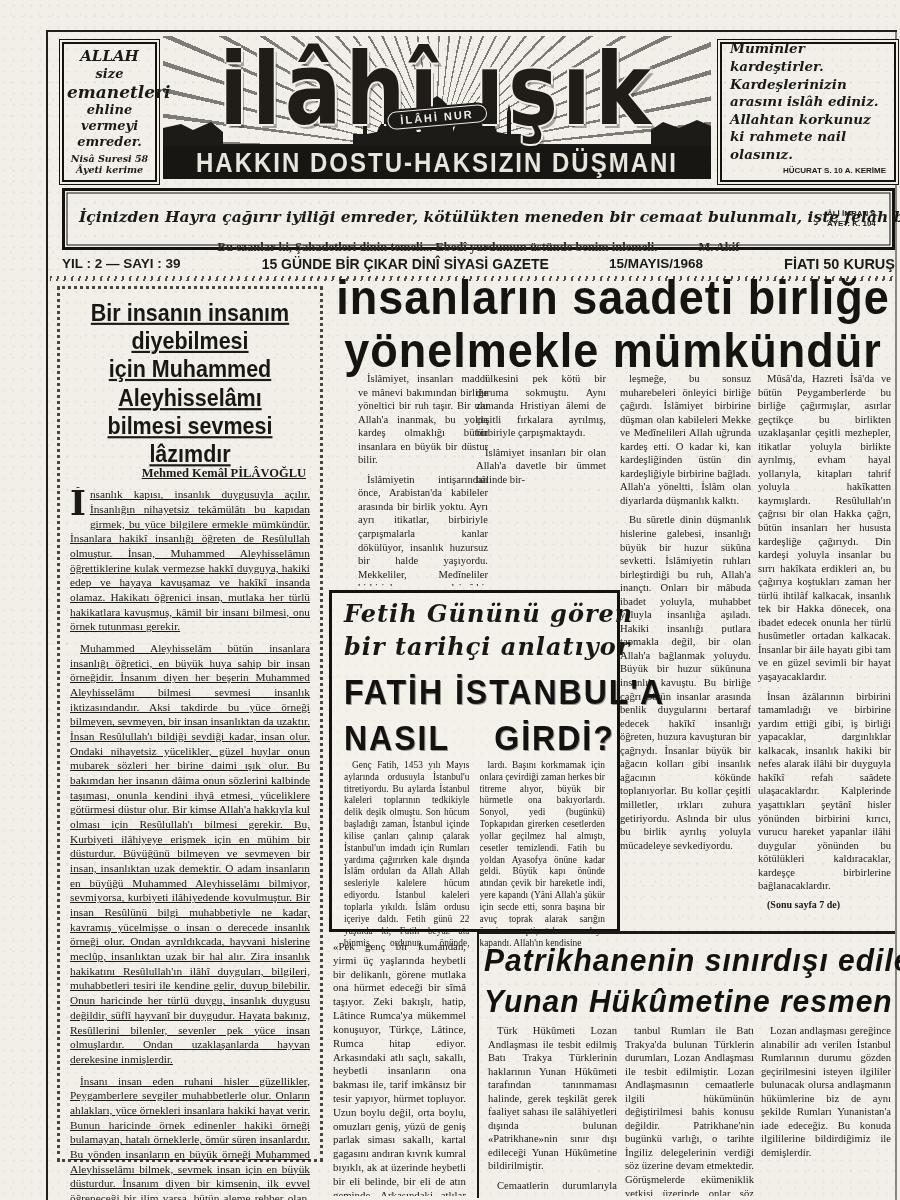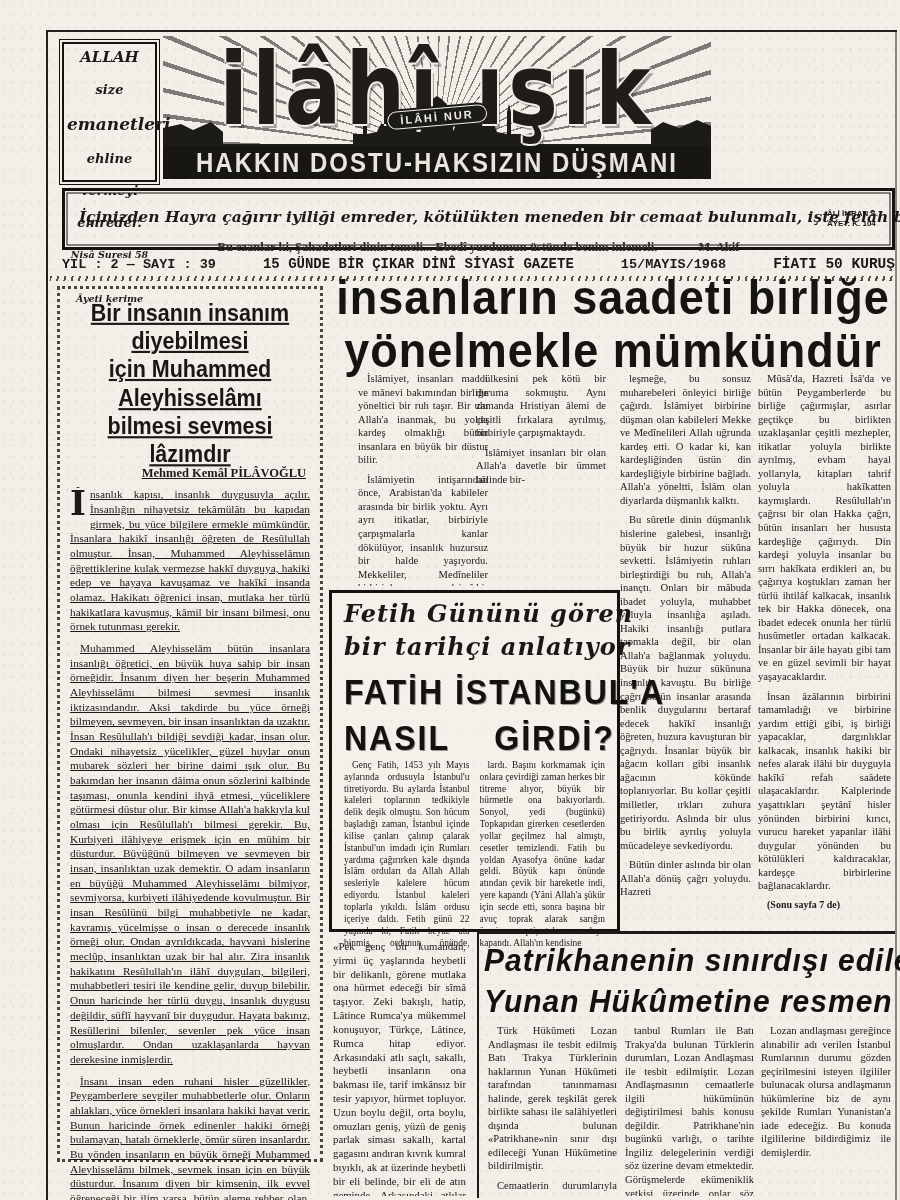--- a/index.html
+++ b/index.html
@@ -13,22 +13,22 @@
     background-position:0 0,4px 6px;
     font-family:"Liberation Serif", serif;color:#1c1a17;
   }
   .abs{position:absolute;}
   
   .edge{background:#22201d;}
   
   .versebox{
     border:2px solid #15130f;box-shadow:0 0 0 2px #f1efe8,0 0 0 3px #15130f;
     font-family:"DejaVu Serif", serif;font-style:italic;font-weight:bold;
-    text-align:center;display:flex;flex-direction:column;justify-content:flex-start;
-    padding:4px 3px;box-sizing:border-box;line-height:1.22;gap:16px;
+    text-align:center;display:flex;flex-direction:column;justify-content:flex-end;
+    padding:4px 3px;box-sizing:border-box;line-height:1.22;
   }
   .versebox .vb-ref{font-size:8.5px;font-style:normal;font-family:"Liberation Sans",sans-serif;font-weight:bold;margin-top:3px;}
   
   #logo-zone{overflow:hidden;}
   #rays{
     position:absolute;left:0;top:0;width:100%;height:112px;
     background:
       radial-gradient(circle at 50% 108%, rgba(40,38,34,.85) 0 30px, rgba(40,38,34,0) 31px),
       repeating-conic-gradient(from -88deg at 50% 104%, rgba(30,28,25,.55) 0deg 0.9deg, rgba(30,28,25,0) 0.9deg 5.2deg);
   }
@@ -57,21 +57,21 @@
   
   #quote-bar{
     border:3px solid #15130f;box-shadow:inset 0 0 0 1.5px #f1efe8, inset 0 0 0 2.5px #15130f;
     box-sizing:border-box;padding:16px 14px 4px;
   }
   #quote-line1{font-family:"DejaVu Serif",serif;font-style:italic;font-weight:bold;font-size:15.5px;white-space:nowrap;}
   #quote-ref1{float:right;font-size:8px;font-family:"Liberation Sans",sans-serif;font-weight:bold;font-style:normal;text-align:left;line-height:1.2;margin-top:2px;}
   #quote-line2{text-align:center;font-size:12.5px;font-weight:bold;margin-top:14px;color:#2b2824;}
   #quote-line2 .akif{margin-left:38px;}
   
-  #info-bar{display:flex;align-items:flex-end;font-family:Liberation Mono, monospace;font-weight:bold;font-size:13.5px;}
+  #info-bar{display:flex;align-items:flex-start;font-family:Liberation Sans, sans-serif;font-weight:bold;font-size:13.5px;}
   #info-bar .sp{flex:1;}
   #tick-rule{height:5px;background:repeating-linear-gradient(105deg,#2a2723 0 2px,transparent 2px 7px);opacity:.8;}
   
   #left-panel{
     border:3px dotted #4a463f;box-sizing:border-box;padding:10px 10px 8px;text-decoration:underline;
   }
   .lp-head{
     font-family:"Liberation Sans",sans-serif;font-weight:bold;font-size:21.5px;line-height:1.22;
     text-align:center;transform:scaleY(1.08);transform-origin:top;color:#191713;
   }
@@ -120,41 +120,45 @@
   <div class="abs edge" style="left:895px;top:30px;width:1.5px;height:1170px;opacity:.5;"></div>
 
   <div class="abs versebox" style="left:62px;top:42px;width:95px;height:140px;font-size:13px;">
     <div style="font-size:15px;">ALLAH</div>
     <div>size</div>
     <div style="font-size:17px;">emanetleri</div>
     <div>ehline</div>
     <div>vermeyi</div>
     <div>emreder.</div>
     <div class="vb-ref" style="font-style:italic;font-family:'DejaVu Serif',serif;font-size:9.5px;">Nisâ Suresi 58</div>
-    <div class="vb-ref" style="font-style:italic;font-family:'DejaVu Serif',serif;font-size:9.5px;margin-top:16px;">Âyeti kerime</div>
+    <div class="vb-ref" style="font-style:italic;font-family:'DejaVu Serif',serif;font-size:9.5px;margin-top:0;">Âyeti kerime</div>
   </div>
 
   <div id="logo-zone" class="abs" style="left:163px;top:36px;width:548px;height:144px;">
     <div id="rays"></div>
     <svg id="skyline" viewBox="0 0 548 54" preserveAspectRatio="none">
       <path fill="#1d1b18" d="M0,54 L0,34 L18,30 L30,36 L48,28 L60,38 L60,54 Z"></path>
       <path fill="#1d1b18" d="M488,54 L488,36 L500,28 L516,34 L534,26 L548,32 L548,54 Z"></path>
       <path fill="#1d1b18" d="M190,54 L190,40 L200,40 L200,16 L202,10 L204,16 L204,40 L214,38
         q4,-12 14,-16 q2,-10 6,-14 q4,4 6,14 q10,4 14,16 L258,38 L258,20 q8,-14 16,-18 q8,4 16,18 L290,38
         q4,-14 16,-18 q2,-8 6,-12 q4,4 6,12 q12,4 16,18 L344,40 L344,18 L346,10 L348,18 L348,40 L358,40 L358,54 Z"></path>
       <rect fill="#1d1b18" x="0" y="50" width="548" height="4"></rect>
     </svg>
     <div id="logo-title">ilâhî ışık</div>
     <div id="logo-banner">İLÂHİ NUR</div>
     <div id="slogan-band">
         <span>HAKKIN DOSTU-HAKSIZIN DÜŞMANI</span>
       </div>
 
   </div>
 
+  <div class="abs versebox" style="left:720px;top:42px;width:176px;height:140px;font-size:13.5px;text-align:left;padding:4px 8px;">
+    <div style="line-height:1.3;">Müminler kardeştirler. Kardeşlerinizin arasını islâh ediniz. Allahtan korkunuz ki rahmete nail olasınız.</div>
+    <div class="vb-ref" style="text-align:right;font-size:8px;">HÜCURAT S. 10 A. KERİME</div>
+  </div>
 
   <div id="quote-bar" class="abs" style="left:62px;top:188px;width:833px;height:62px;">
     <div id="quote-ref1">
       <span>ÂLİ İMRAN S.</span><br>
       <span>ÂYET: K. 104</span>
     </div>
     <div id="quote-line1">İçinizden Hayra çağırır iyiliği emreder, kötülükten meneden bir cemaat bulunmalı, işte felâh bulunlar onlardır.</div>
     <div id="quote-line2">
       <span>Bu ezanlar ki, Şahadetleri dinin temeli...  Ebedî yurdumun üstünde benim inlemeli.</span>
       <span class="akif">M. Akif</span>
@@ -196,21 +200,20 @@
     <p>İslâmiyet, insanları maddi ve mânevi bakımından birliğe yöneltici bir ruh taşır. Bir ulu Allah'a inanmak, bu yolda kardeş olmaklığı bütün insanlara en büyük bir düstur bilir.</p>
     <p>İslâmiyetin intişarından önce, Arabistan'da kabileler arasında bir birlik yoktu. Ayrı ayrı itikatlar, birbiriyle çarpışmalarla kanlar dökülüyor, insanlık huzursuz bir halde yaşıyordu. Mekkeliler, Medîneliler birbiriyle çarpışıyor, daimî bir muharebe islâm</p>
   </div>
   <div class="newscol abs" style="left:476px;top:372px;width:130px;height:214px;">
     <p>ülkesini pek kötü bir duruma sokmuştu. Aynı zamanda Hristiyan âlemi de çeşitli fırkalara ayrılmış, birbiriyle çarpışmaktaydı.</p>
     <p>İslâmiyet insanları bir olan Allah'a davetle bir ümmet hâlinde bir-</p>
   </div>
   <div class="newscol abs" style="left:620px;top:372px;width:131px;height:552px;">
     <p>leşmeğe, bu sonsuz muharebeleri önleyici birliğe çağırdı. İslâmiyet birbirine düşman olan kabileleri Mekke ve Medînelileri Allah uğrunda kardeş etti. O kadar ki, kan kardeşliğinden üstün din kardeşliğiyle birbirine bağladı. Allah'a yöneltti, İslâm olan diyarlarda düşmanlık kalktı.</p>
     <p>Bu sûretle dinin düşmanlık hislerine galebesi, insanlığı büyük bir huzur sükûna sevketti. İslâmiyetin ruhları birleştirdiği bu ruh, Allah'a inançtı. Onları bir mâbuda ibadet yoluyla, muhabbet yoluyla insanlığa aşıladı. Hakiki insanlığı putlara tapmakla değil, bir olan Allah'a bağlanmak yoluydu. Büyük bir huzur sükûnuna insanlık kavuştu. Bu birliğe çağrı bütün insanlar arasında benlik duygularını bertaraf edecek hakîkî insanlığı öğreten, huzura kavuşturan bir çağrıydı. İnsanlar büyük bir ağacın kolları gibi insanlık ağacının kökünde toplanıyorlar. Bu kollar çeşitli milletler, ırkları zuhura getiriyordu. Aslında bir ulus bu birlik ayrılış yoluyla mücadeleye sevkediyordu.</p>
-    <p>Bütün dinler aslında bir olan Allah'a dönüş çağrı yoluydu. Hazreti</p>
   </div>
   <div class="newscol abs" style="left:758px;top:372px;width:133px;height:552px;">
     <p>Mûsâ'da, Hazreti İsâ'da ve bütün Peygamberlerde bu birliğe çağırmışlar, asırlar geçtikçe bu birlikten uzaklaşanlar çeşitli mezhepler, itikatlar yoluyla birlikte ayrılmış, evham hayal yollarıyla, kitapları tahrif yoluyla hakîkatten kaymışlardı. Resûlullah'ın çağrısı bir olan Hakka çağrı, bütün insanları her hususta kardeşliğe çağırıydı. Din kardeşi yoluyla insanlar bu sırrı hakîkata erdikleri an, bu çağırıya koştukları zaman her türlü ihtilâf kalkacak, insanlık tek bir Hakka dönecek, ona ibadet edecek onunla her türlü husûmetler ortadan kalkacak. İnsanlar bir âile hayatı gibi tam ve en güzel sevimli bir hayat yaşayacaklardır.</p>
     <p>İnsan âzâlarının birbirini tamamladığı ve birbirine yardım ettiği gibi, iş birliği yapacaklar, dargınlıklar kalkacak, insanlık hakiki bir nefes alarak ilâhi bir duyguyla hakîkî refah saâdete ulaşacaklardır. Kalplerinde yaşattıkları şeytânî hisler yönünden birbirini kırıcı, vurucu hareket yapanlar ilâhi duygular yönünden bu kötülükleri kaldıracaklar, kardeşçe birbirlerine bağlanacaklardır.</p>
     <p class="continued">(Sonu sayfa 7 de)</p>
   </div>
 
   <div id="fatih-box" class="abs" style="left:329px;top:590px;width:291px;height:342px;">
     <div class="fatih-kicker">
       <div>Fetih Gününü gören</div>
@@ -237,21 +240,21 @@
 
   <div class="abs rule-h" style="left:479px;top:931px;width:416px;height:2.5px;"></div>
   <div class="abs rule-v" style="left:477px;top:931px;width:2px;height:267px;"></div>
 
   <div id="patrik-head" class="abs" style="left:484px;top:940px;width:410px;">
     <div>Patrikhanenin sınırdışı edileceği</div>
     <div>Yunan Hükûmetine resmen bildirildi</div>
   </div>
 
   <div class="newscol abs" style="left:488px;top:1024px;width:129px;height:172px;">
-    <p>Türk Hükûmeti Lozan Andlaşması ile tesbit edilmiş Batı Trakya Türklerinin haklarının Yunan Hükûmeti tarafından tanınmaması halinde, gerek teşkilât gerek birlikte sahası ile salâhiyetleri dışında bulunan «Patrikhane»nin sınır dışı edileceği Yunan Hükûmetine bildirilmiştir.</p>
+    <p>Türk Hükûmeti Lozan Andlaşması ile tesbit edilmiş Batı Trakya Türklerinin haklarının Yunan Hükûmeti tarafından tanınmaması halinde, gerek teşkilât gerek faaliyet sahası ile salâhiyetleri dışında bulunan «Patrikhane»nin sınır dışı edileceği Yunan Hükûmetine bildirilmiştir.</p>
     <p>Cemaatlerin durumlarıyla ilgili görüşmelerde bu durumun Yunanlılara bildirildiğini ifade eden bir yetkili şunları söylemiştir :</p>
 
   </div>
   <div class="newscol abs" style="left:625px;top:1024px;width:129px;height:172px;">
     <p>tanbul Rumları ile Batı Trakya'da bulunan Türklerin durumları, Lozan Andlaşması ile tesbit edilmiştir. Lozan Andlaşmasının cemaatlerle ilgili hükümünün değiştirilmesi bahis konusu değildir. Patrikhane'nin bugünkü varlığı, o tarihte İngiliz delegelerinin verdiği söz üzerine devam etmektedir. Görüşmelerde ekümeniklik yetkisi üzerinde onlar söz almış ve Patrikhane siyasî bir teşekkül haline gelmiştir. And-</p>
   </div>
   <div class="newscol abs" style="left:761px;top:1024px;width:130px;height:172px;">
     <p>Lozan andlaşması gereğince alınabilir adı verilen İstanbul Rumlarının durumu gözden geçirilmesini isteyen ilgililer bulunacak olursa andlaşmanın hükümlerine biz de aynı şekilde Rumları Yunanistan'a iade edeceğiz. Bu konuda ilgililerine bildirdiğimiz ile demişlerdir.</p>
   </div>
 

